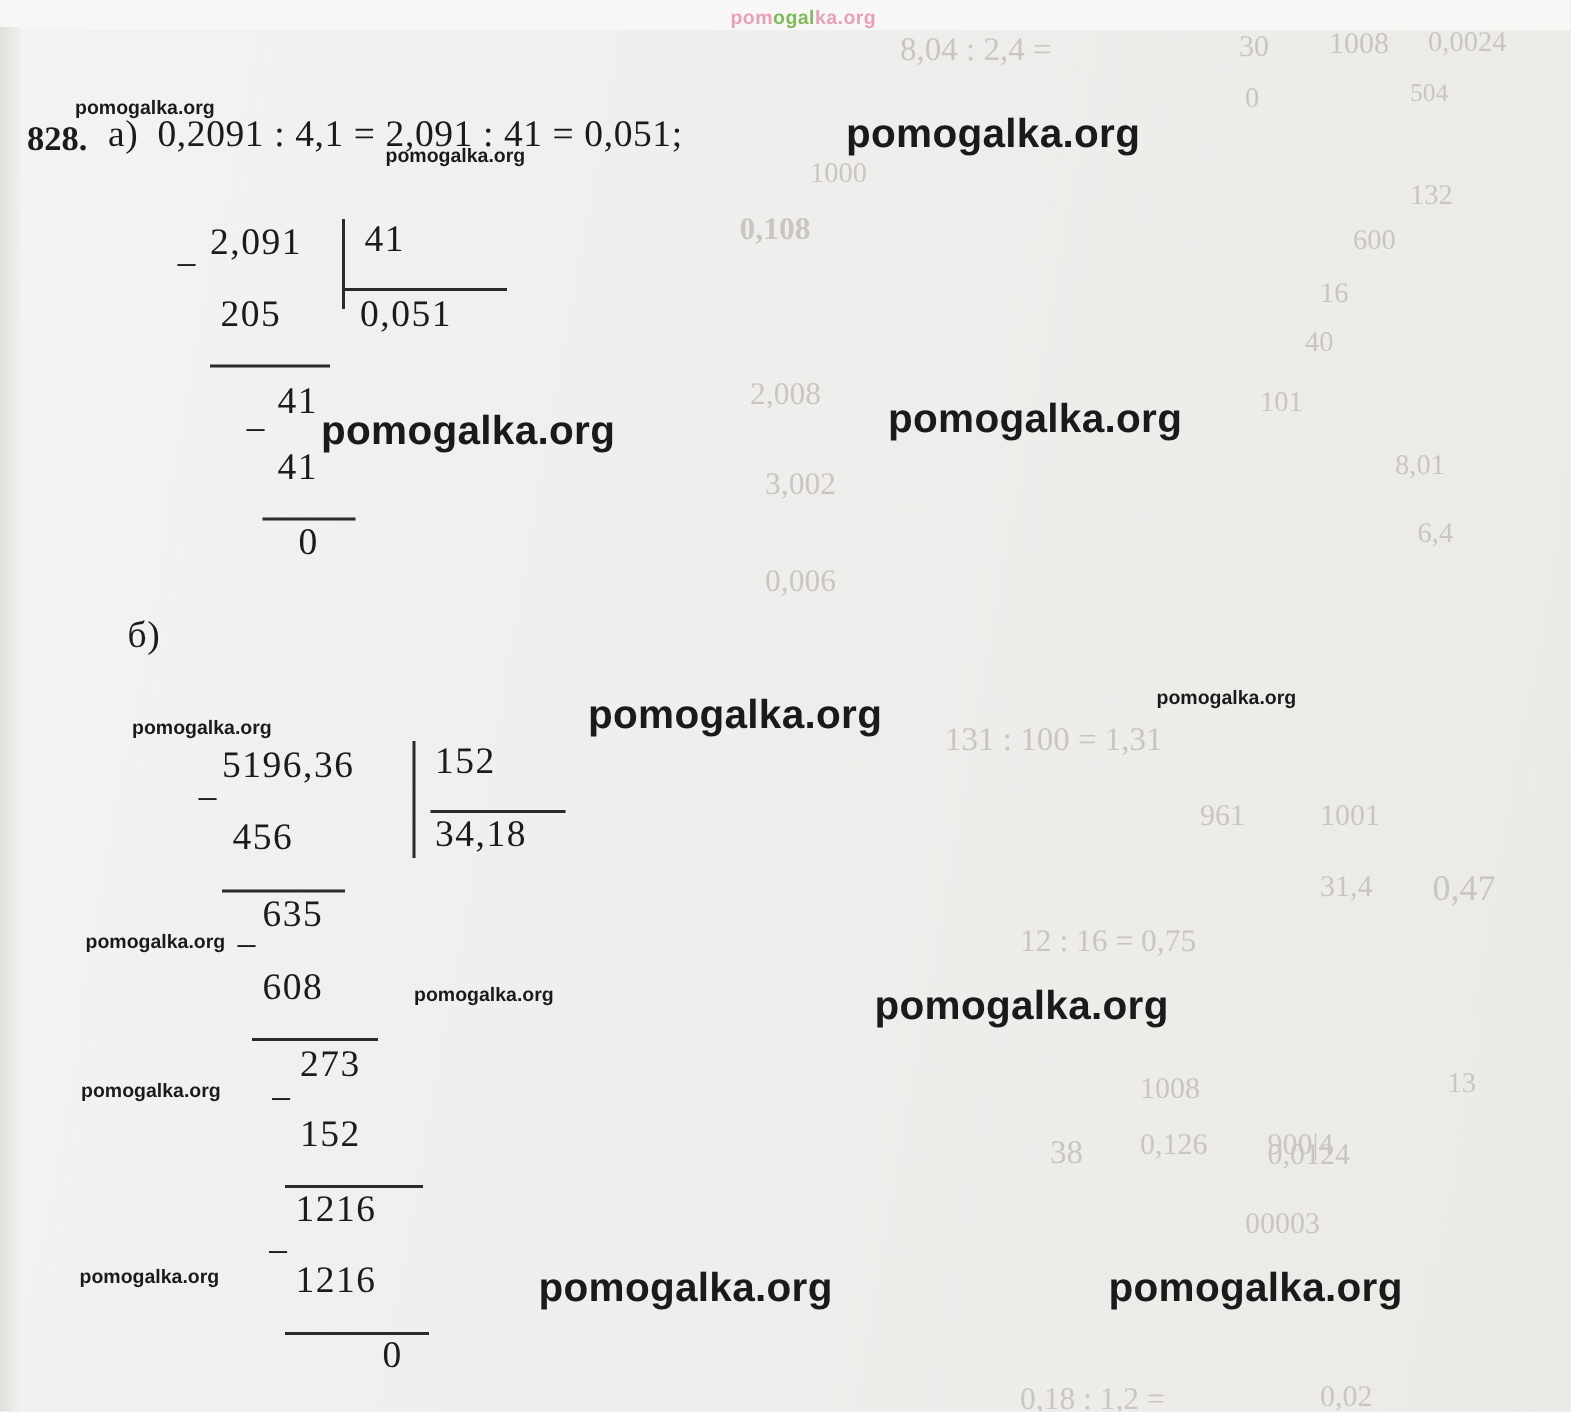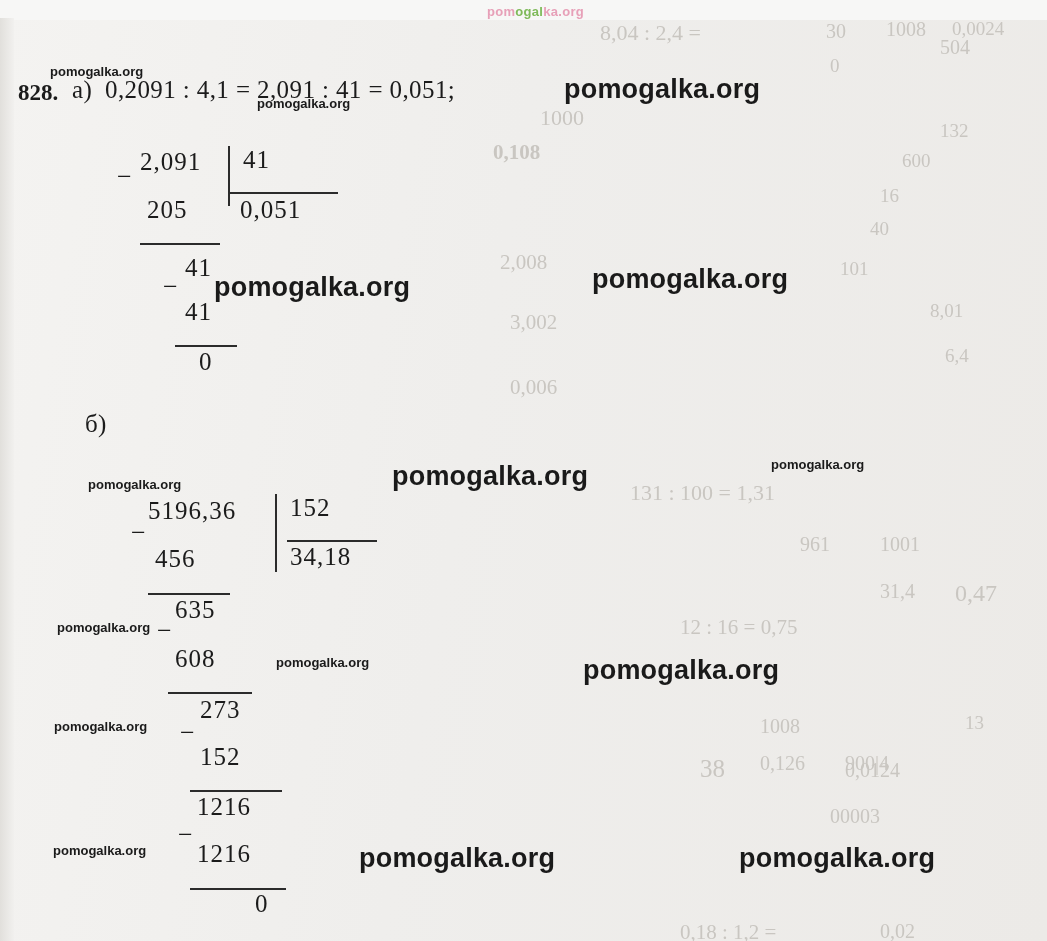--- a/index.html
+++ b/index.html
@@ -110,43 +110,43 @@
 <div id="page">
   <div class="page-top-strip"></div>
   <div class="page-edge-left"></div>
 
   <div>
     <div class="ghost" style="left:600px;top:20px;font-size:22px;">8,04 : 2,4 =</div>
     <div class="ghost" style="left:826px;top:20px;font-size:20px;">30</div>
     <div class="ghost" style="left:886px;top:18px;font-size:20px;">1008</div>
     <div class="ghost" style="left:952px;top:18px;font-size:19px;">0,0024</div>
     <div class="ghost" style="left:830px;top:55px;font-size:19px;">0</div>
-    <div class="ghost" style="left:940px;top:36px;font-size:20px;">504</div>
+    <div class="ghost" style="left:940px;top:52px;font-size:17px;">504</div>
     <div class="ghost" style="left:940px;top:120px;font-size:19px;">132</div>
     <div class="ghost" style="left:902px;top:150px;font-size:19px;">600</div>
-    <div class="ghost" style="left:540px;top:105px;font-size:22px;text-align:right;">1000</div>
+    <div class="ghost" style="left:540px;top:105px;font-size:19px;text-align:right;">1000</div>
     <div class="ghost" style="left:493px;top:140px;font-size:21px;font-weight:bold;">0,108</div>
     <div class="ghost" style="left:880px;top:185px;font-size:19px;">16</div>
     <div class="ghost" style="left:870px;top:218px;font-size:19px;">40</div>
     <div class="ghost" style="left:500px;top:250px;font-size:21px;">2,008</div>
     <div class="ghost" style="left:510px;top:310px;font-size:21px;">3,002</div>
     <div class="ghost" style="left:510px;top:375px;font-size:21px;">0,006</div>
     <div class="ghost" style="left:840px;top:258px;font-size:19px;">101</div>
     <div class="ghost" style="left:930px;top:300px;font-size:19px;">8,01</div>
     <div class="ghost" style="left:945px;top:345px;font-size:19px;">6,4</div>
     <div class="ghost" style="left:630px;top:480px;font-size:22px;">131 : 100 = 1,31</div>
     <div class="ghost" style="left:800px;top:533px;font-size:20px;">961</div>
     <div class="ghost" style="left:880px;top:533px;font-size:20px;">1001</div>
     <div class="ghost" style="left:880px;top:580px;font-size:20px;">31,4</div>
     <div class="ghost" style="left:955px;top:580px;font-size:24px;">0,47</div>
     <div class="ghost" style="left:680px;top:615px;font-size:21px;">12 : 16 = 0,75</div>
     <div class="ghost" style="left:760px;top:715px;font-size:20px;">1008</div>
     <div class="ghost" style="left:845px;top:715px;font-size:20px;margin-top:44px;">0,0124</div>
     <div class="ghost" style="left:965px;top:712px;font-size:19px;">13</div>
-    <div class="ghost" style="left:700px;top:755px;font-size:25px;">38</div>
+    <div class="ghost" style="left:700px;top:755px;font-size:22px;">38</div>
     <div class="ghost" style="left:760px;top:752px;font-size:20px;">0,126</div>
     <div class="ghost" style="left:845px;top:752px;font-size:20px;">900|4</div>
     <div class="ghost" style="left:830px;top:805px;font-size:20px;">00003</div>
     <div class="ghost" style="left:680px;top:920px;font-size:21px;">0,18 : 1,2 =</div>
     <div class="ghost" style="left:880px;top:920px;font-size:20px;">0,02</div>
   </div>
 
   <div class="math ex-num" style="left:18px;top:80px;">828.</div>
   <div class="math line-main" style="left:72px;top:76px;">а)</div>
   <div class="math line-main" style="left:105px;top:76px;">0,2091 : 4,1 = 2,091 : 41 = 0,051;</div>

